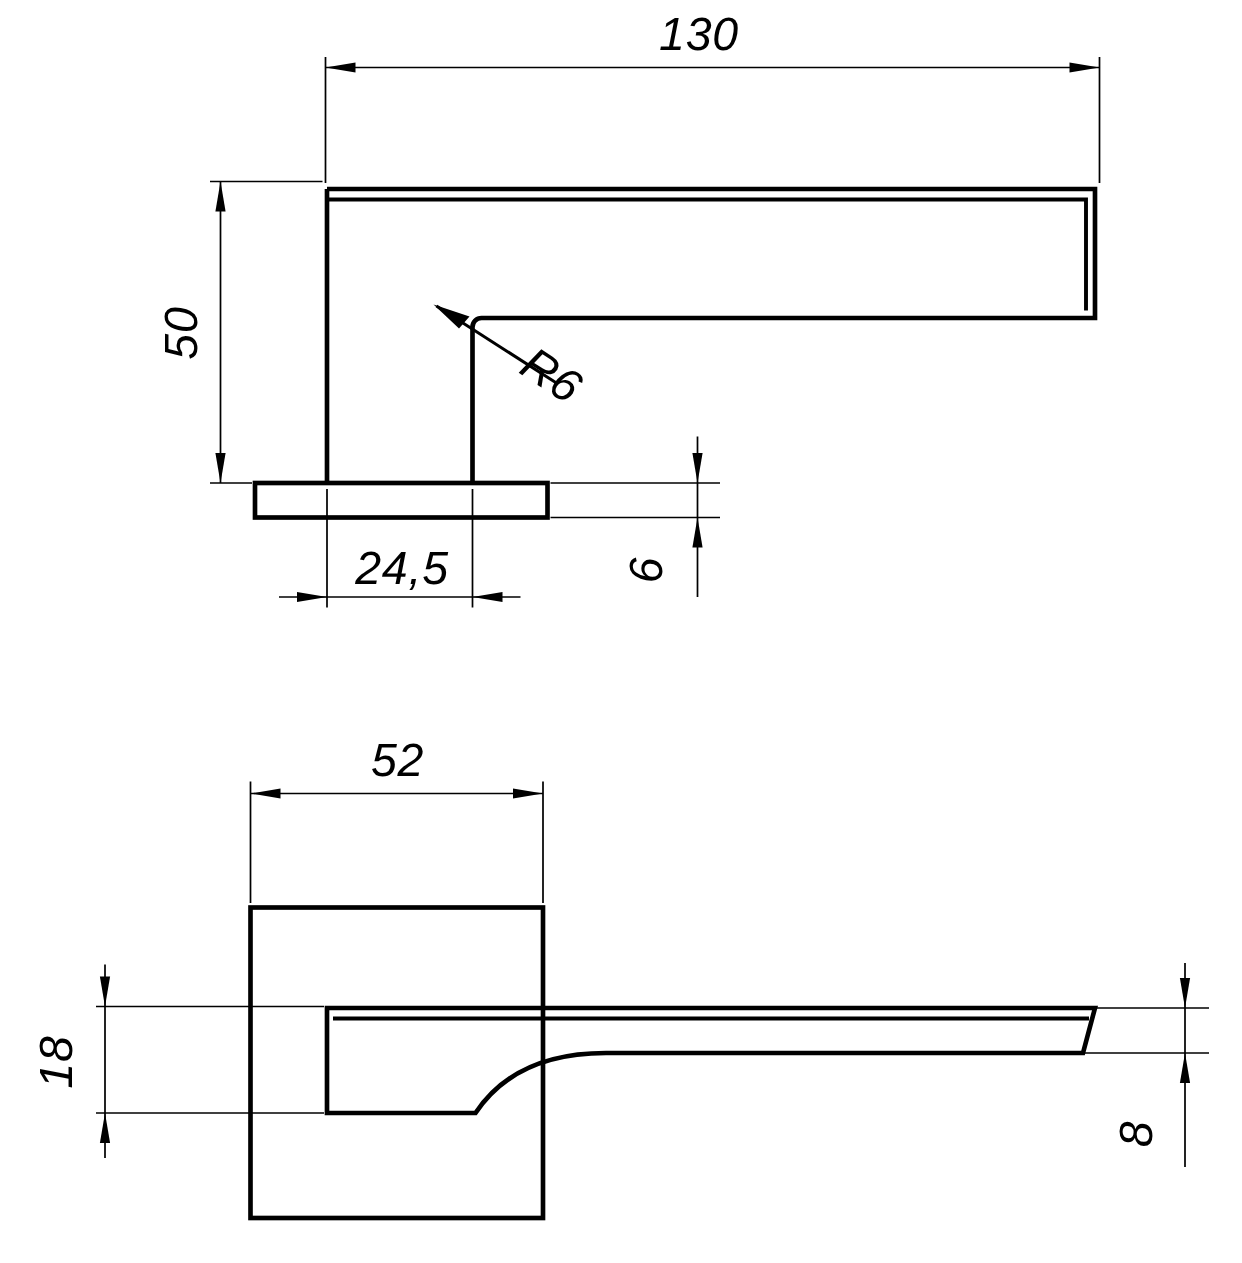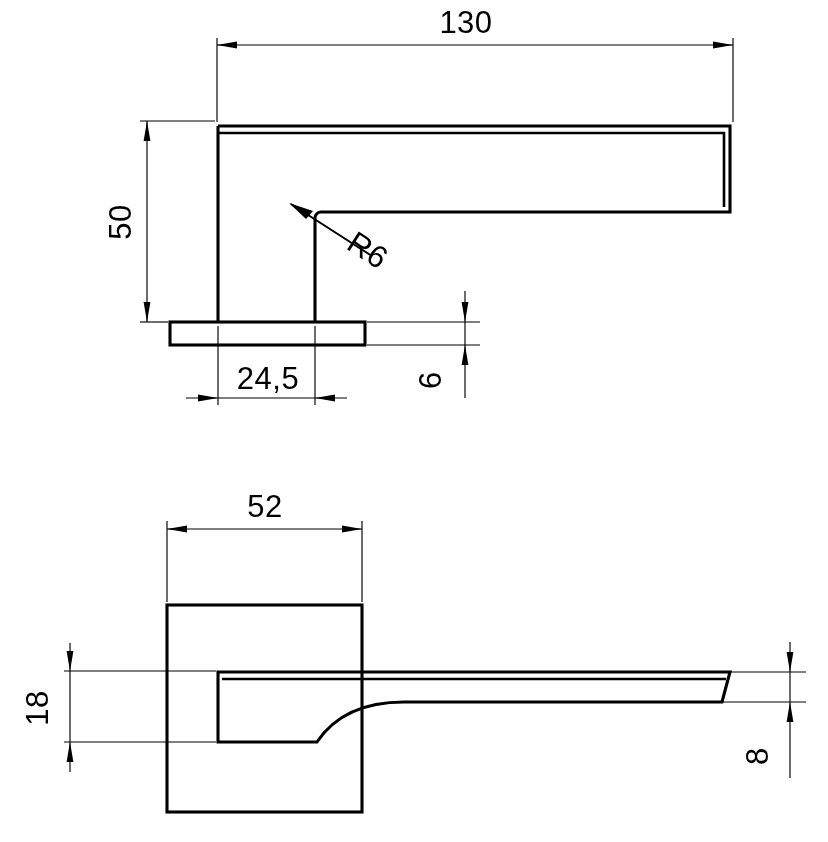--- a/index.html
+++ b/index.html
@@ -12,20 +12,21 @@
     width: 828px;
     height: 842px;
     overflow: hidden;
     font-family: "Liberation Sans", sans-serif;
   }
   #drawing-root {
     position: relative;
     width: 825px;
     height: 842px;
     background: #1d4ed8;
+    font-style: italic;
   }
   svg.tech-drawing {
     display: block;
     width: 828px;
     height: 842px;
     background: #ffffff;
   }
   .outline {
     fill: none;
     stroke: #000000;

